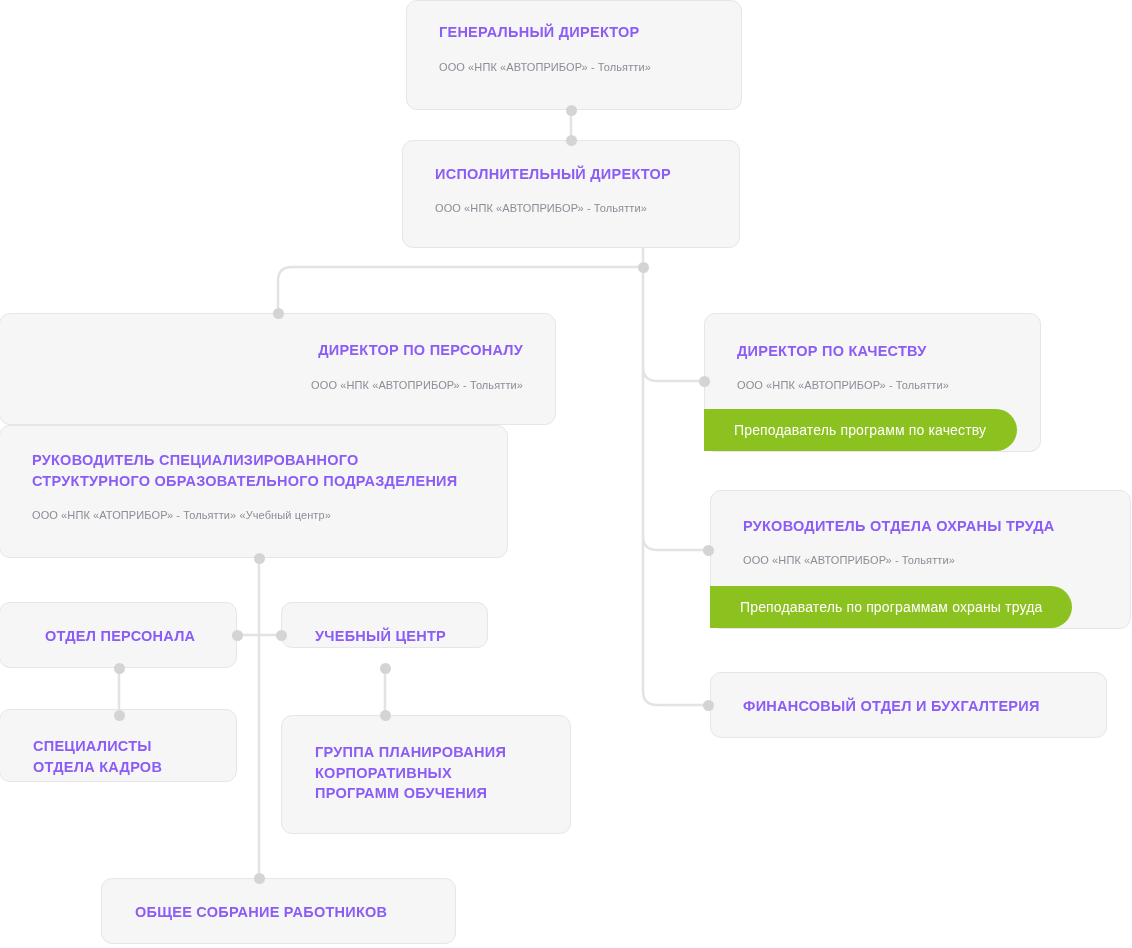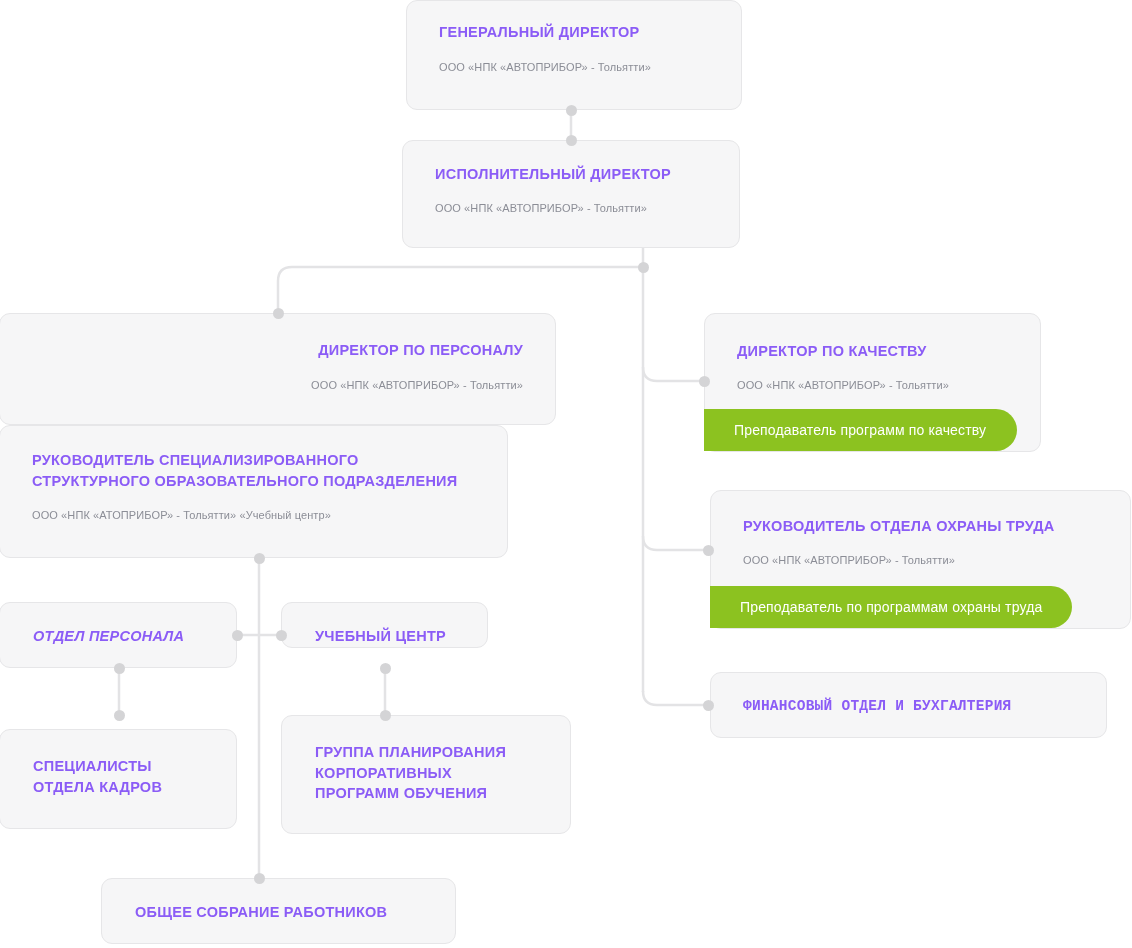--- a/index.html
+++ b/index.html
@@ -99,29 +99,29 @@
   .c-qual .card-body     { padding-top: 27px; }
   .c-qual .card-sub      { margin-top: 16px; }
   .b-qual     { left: 704px; top: 409px; width: 313px; height: 42px; }
 
   .c-ot       { left: 710px; top: 490px; width: 421px; height: 139px; }
   .c-ot .card-body       { padding-top: 25px; padding-left: 32px; }
   .c-ot .card-sub        { margin-top: 16px; }
   .b-ot       { left: 710px; top: 586px; width: 362px; height: 42px; }
 
   .c-fin      { left: 710px; top: 672px; width: 397px; height: 66px; }
-  .c-fin .card-body      { padding-top: 23px; padding-left: 32px; font-family: Liberation Mono, monospace; }
+  .c-fin .card-body      { padding-top: 23px; padding-left: 32px; }
 
   .c-pers     { left: -1px;  top: 602px; width: 238px; height: 66px; }
-  .c-pers .card-body     { padding-top: 23px; padding-left: 33px; font-style: italic; }
+  .c-pers .card-body     { padding-top: 23px; padding-left: 45px; }
 
   .c-uc       { left: 281px; top: 602px; width: 207px; height: 46px; }
   .c-uc .card-body       { padding-top: 23px; padding-left: 33px; }
 
-  .c-spec     { left: -1px;  top: 729px; width: 238px; height: 100px; }
+  .c-spec     { left: -1px;  top: 709px; width: 238px; height: 73px; }
   .c-spec .card-body     { padding-top: 26px; padding-left: 33px; }
 
   .c-grp      { left: 281px; top: 715px; width: 290px; height: 119px; }
   .c-grp .card-body      { padding-top: 26px; padding-left: 33px; }
 
   .c-meet     { left: 101px; top: 878px; width: 355px; height: 66px; }
   .c-meet .card-body     { padding-top: 23px; padding-left: 33px; }
 </style>
 </head>
 <body>

